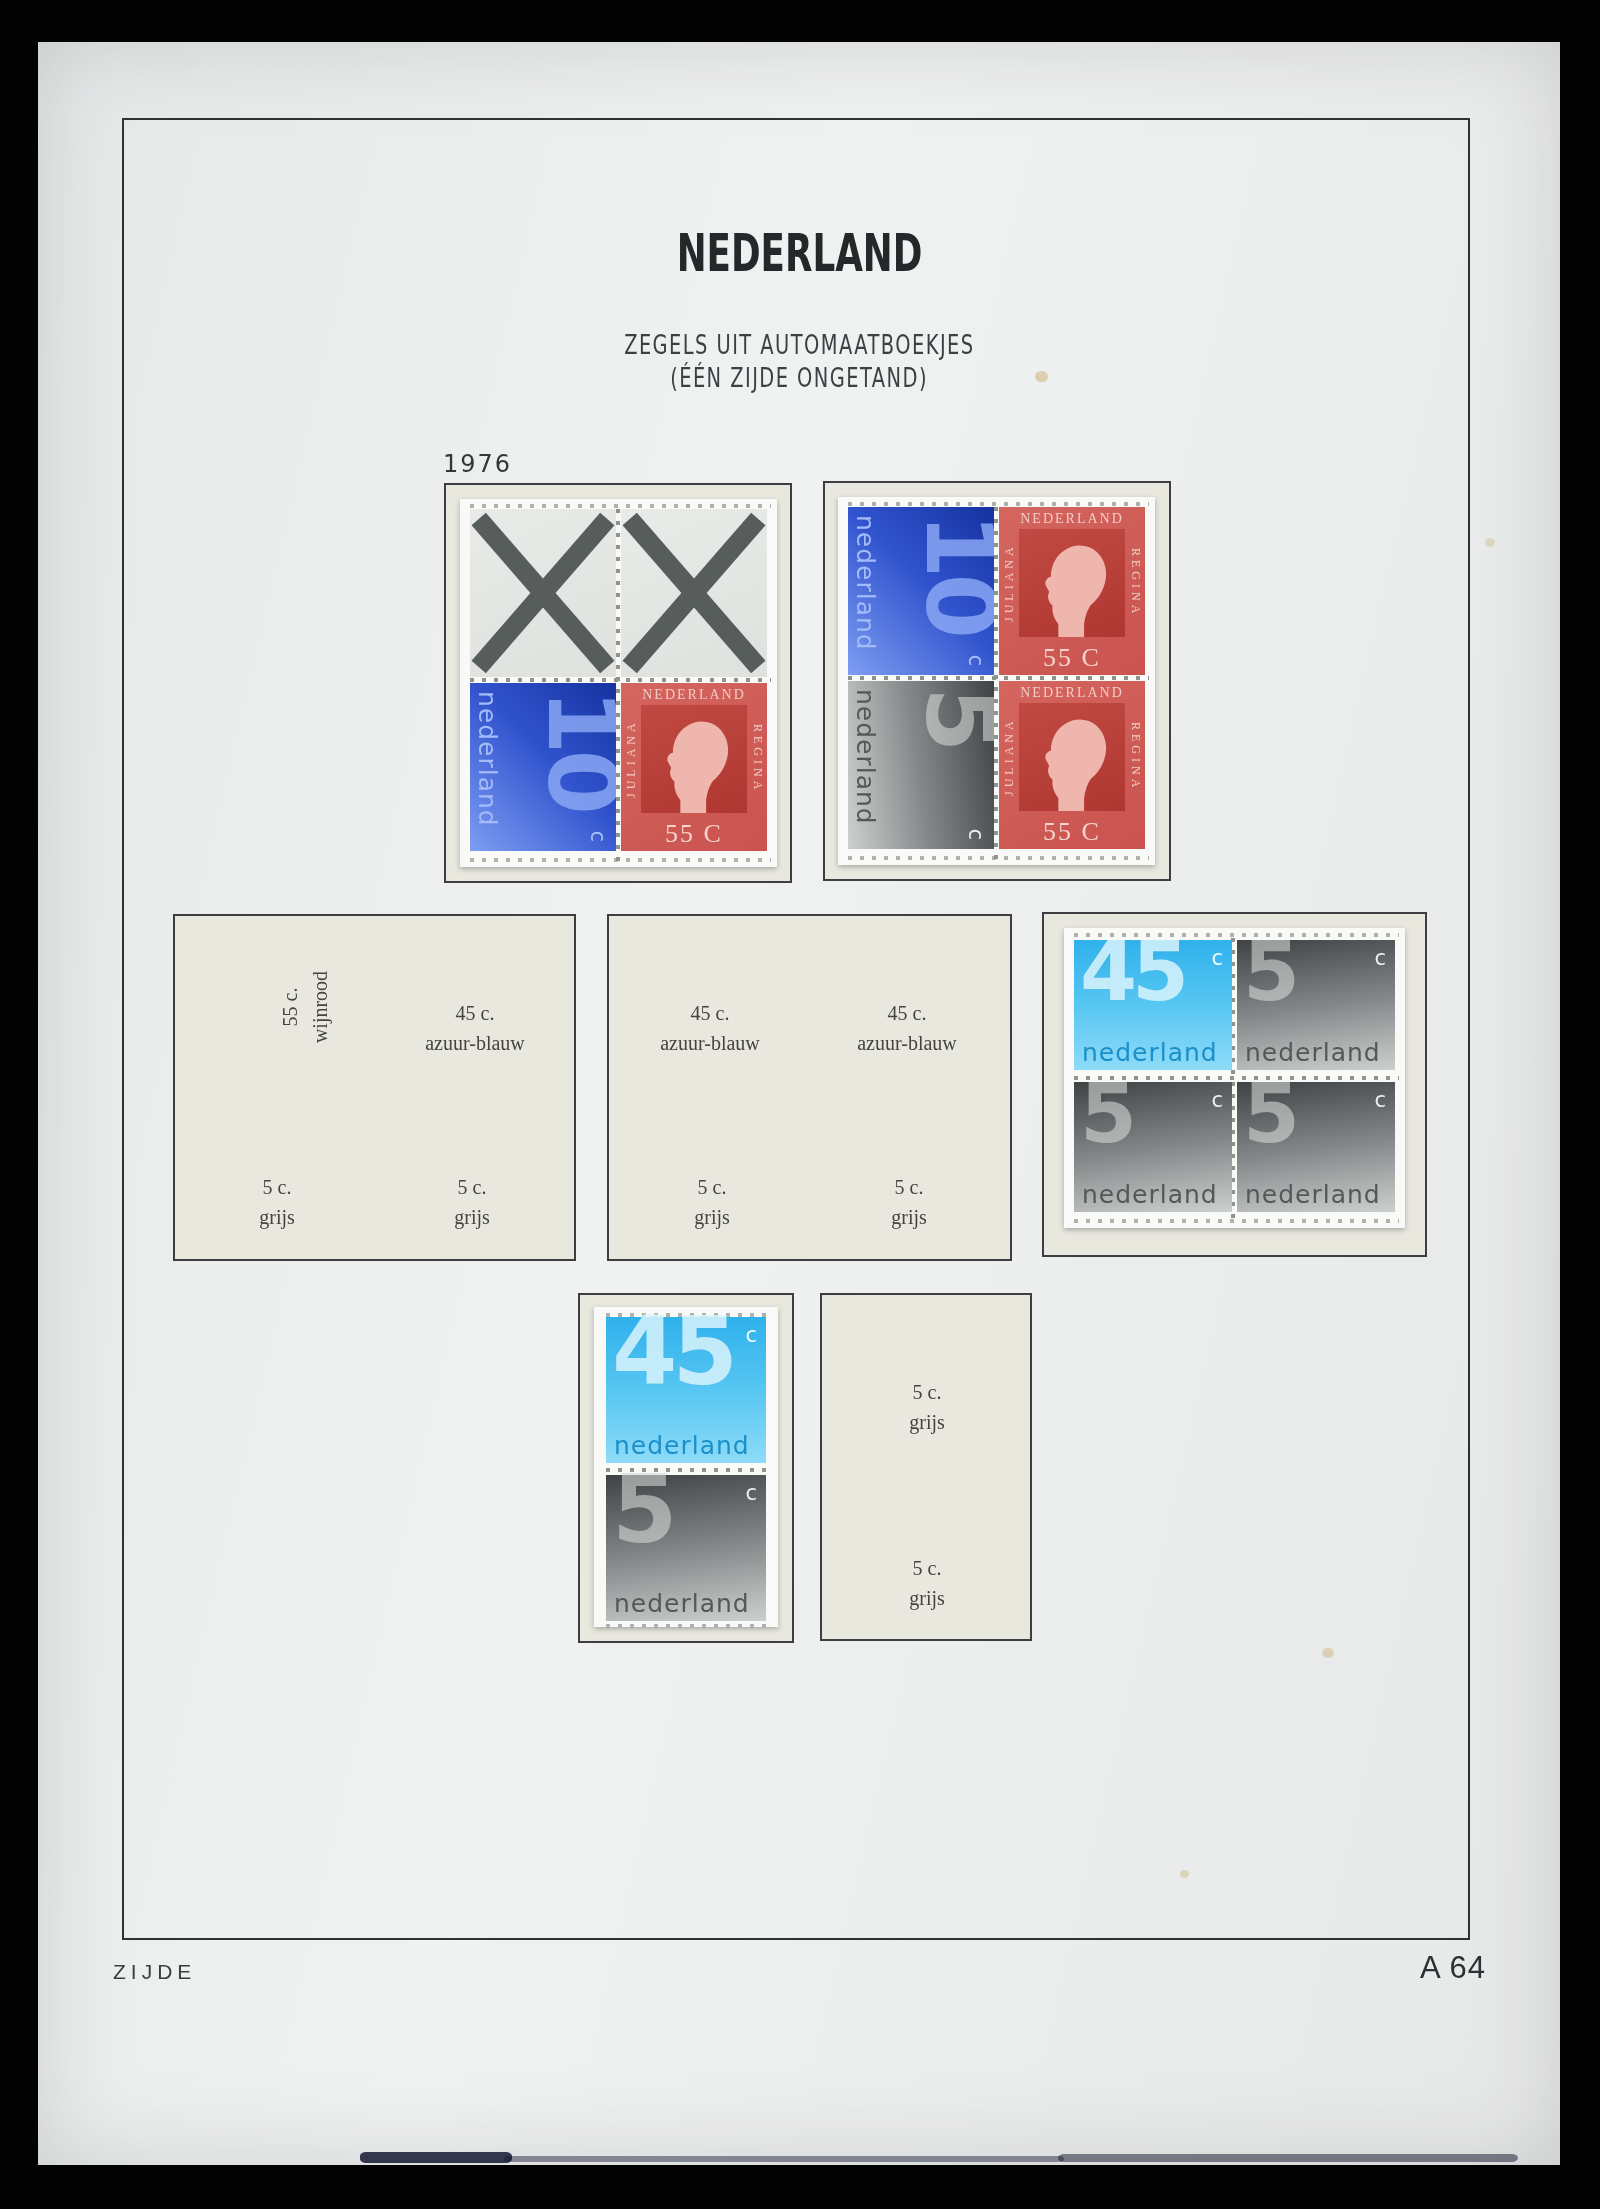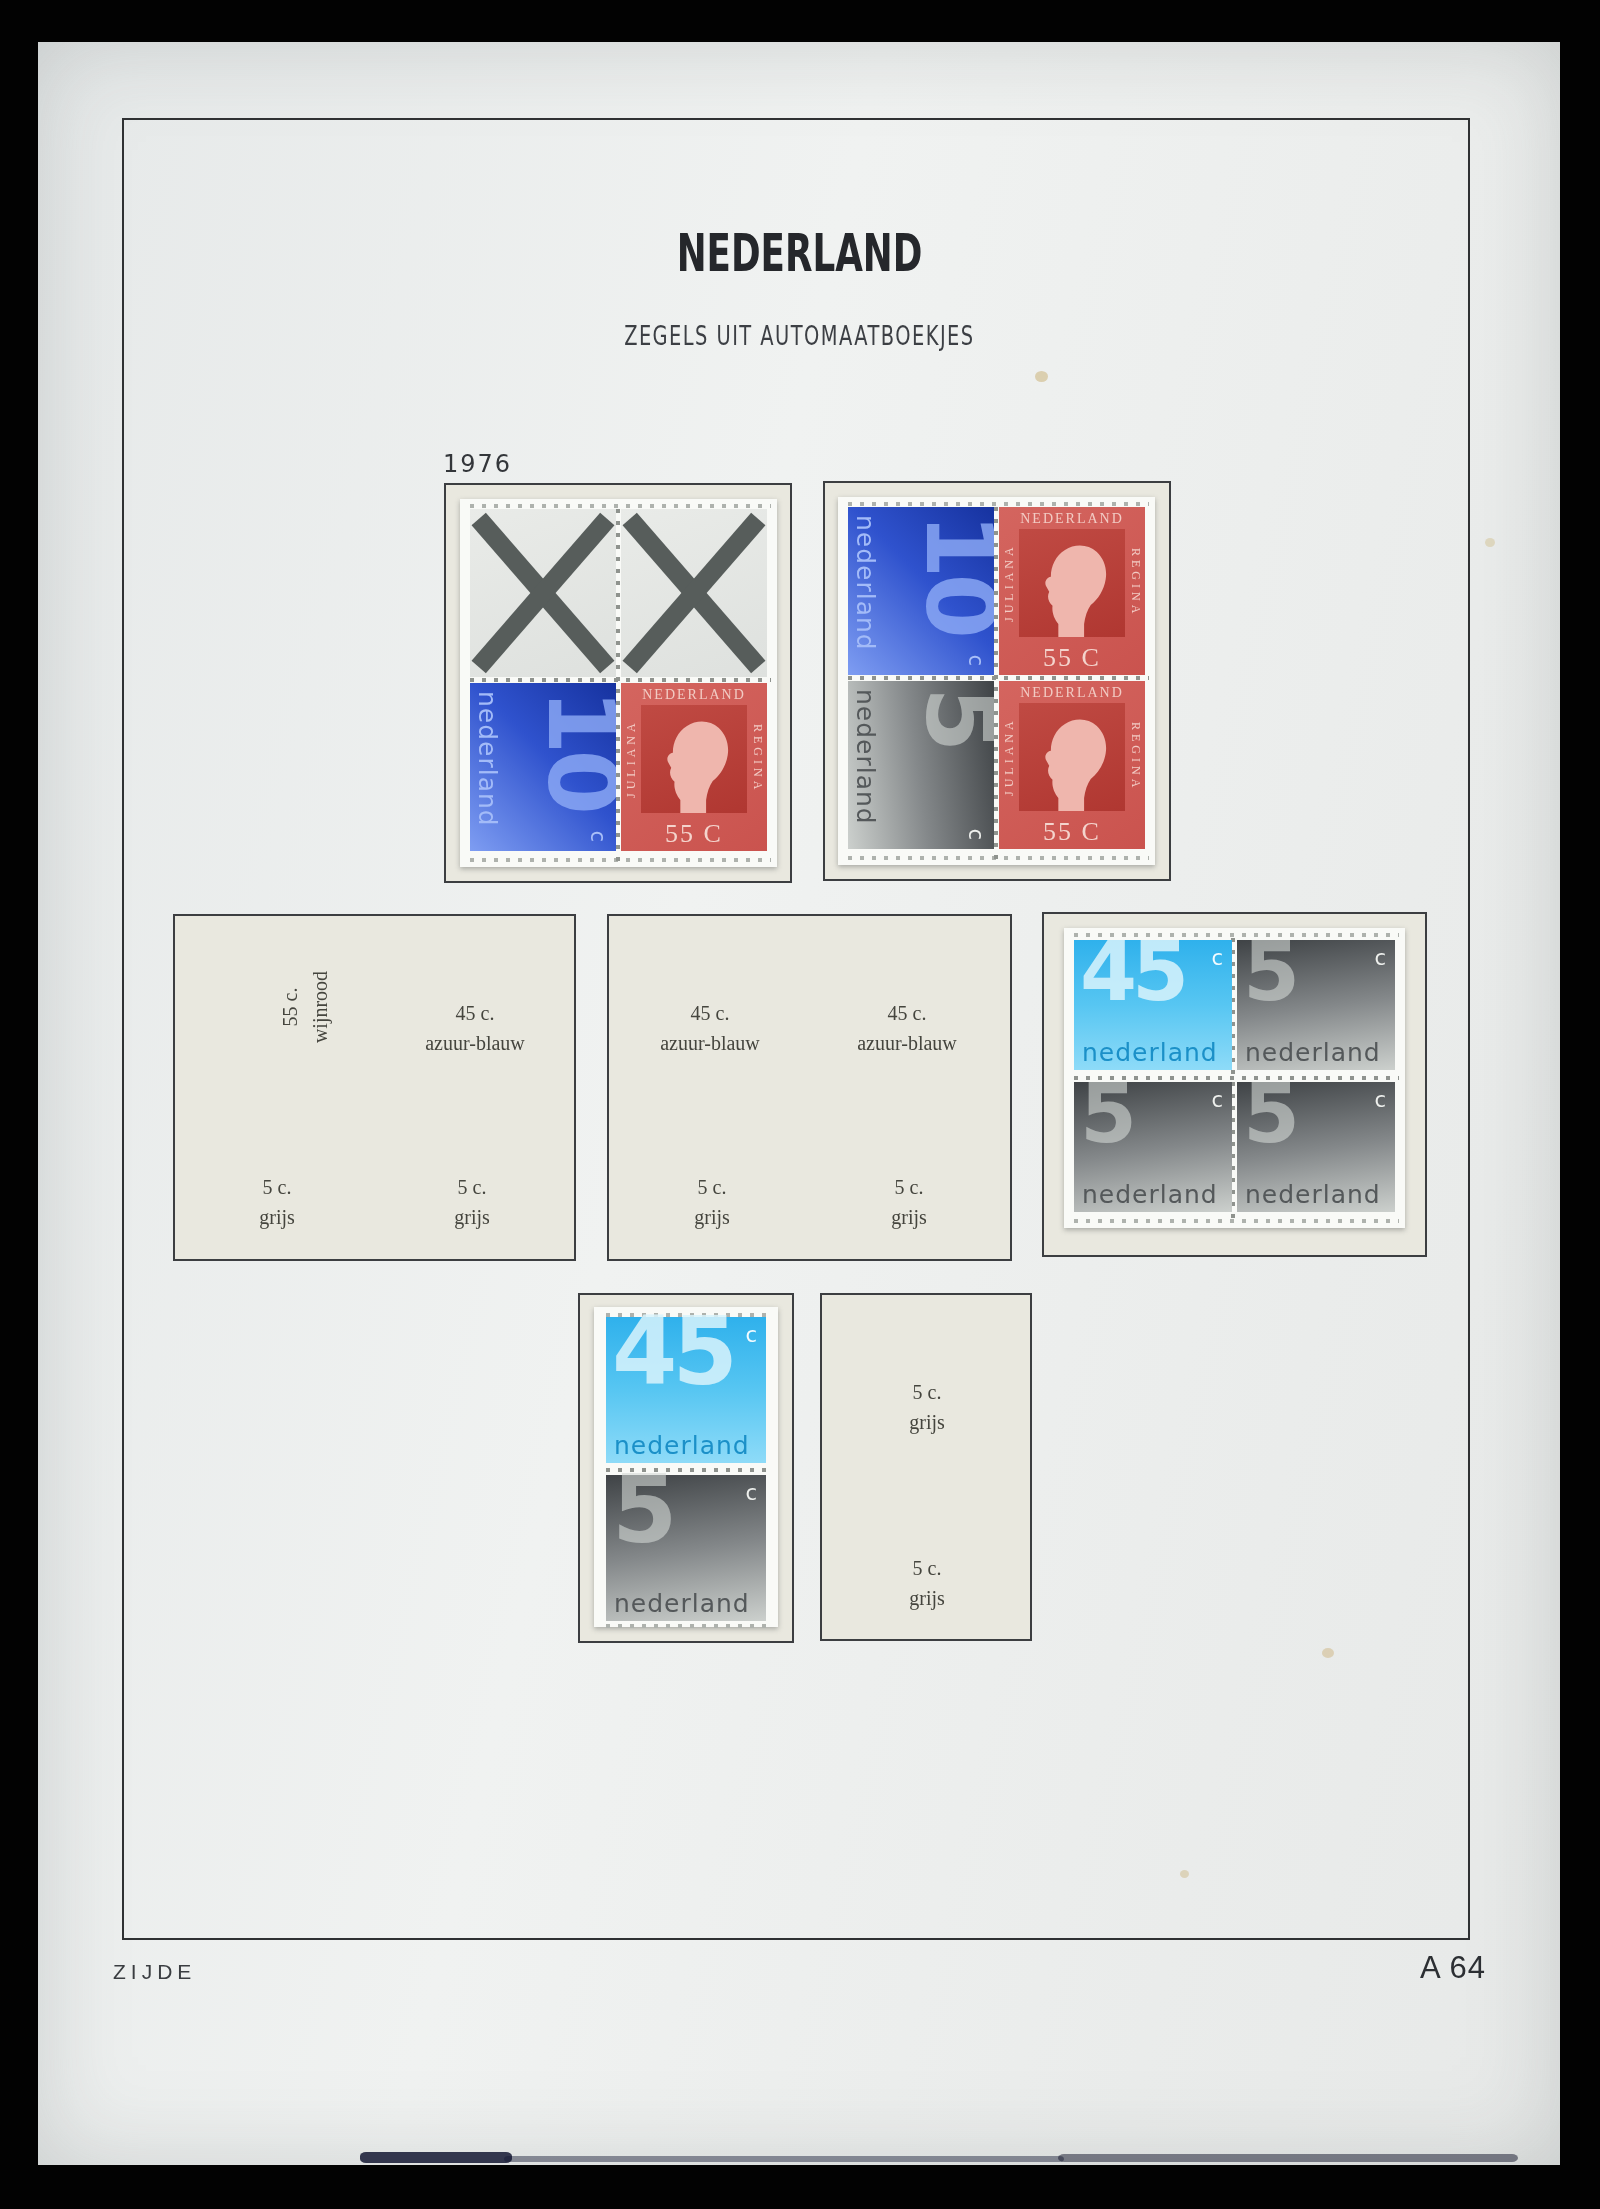--- a/index.html
+++ b/index.html
@@ -9,21 +9,21 @@
         background:linear-gradient(103deg,#e6e9e9 0%,#f0f2f1 42%,#eaecEB 78%,#e7e9e8 100%);
         box-shadow:inset 0 0 90px rgba(120,126,126,.28);}
   .frame{position:absolute;left:84px;top:76px;width:1344px;height:1818px;border:2px solid #2f3133;}
 
   .title{position:absolute;top:182px;left:0;width:100%;text-align:center;
          font-family:"DejaVu Sans",sans-serif;font-weight:700;font-size:51px;color:#25272b;}
   .title span{display:inline-block;transform:scaleX(.70);transform-origin:center;}
   .subtitle{position:absolute;left:0;width:100%;text-align:center;color:#3c3f44;
             font-size:27px;letter-spacing:2px;font-family:"DejaVu Sans",sans-serif;}
   .subtitle span{display:inline-block;transform:scaleX(.72);transform-origin:center;}
-  .sub1{top:278px;} .sub2{top:320px;}
+  .sub1{top:287px;} .sub2{top:320px;}
   .year{position:absolute;left:405px;top:408px;font-size:24px;color:#33363a;letter-spacing:2px;
         font-family:"DejaVu Sans",sans-serif;}
   .davo{position:absolute;left:75px;top:1918px;font-size:21px;letter-spacing:5px;color:#3a3d41;}
   .pagenum{position:absolute;left:1382px;top:1908px;font-size:31px;color:#2c2f33;font-weight:500;letter-spacing:1px;}
 
   .plate{position:absolute;border:2px solid #3c3e41;background:#e9e8df;}
   .mount{position:absolute;background:#f9faf7;box-shadow:0 2px 5px rgba(70,75,75,.4);}
 
   .perfh{position:absolute;height:8px;background-image:radial-gradient(circle 2.4px at 50% 50%,#8f938e 98%,rgba(0,0,0,0));
          background-size:12px 8px;background-repeat:repeat-x;}
@@ -77,20 +77,21 @@
 </style>
 </head>
 <body>
 
 <div class="stage">
   <div class="page">
     <div class="frame"></div>
 
     <div class="title"><span>NEDERLAND</span></div>
     <div class="subtitle sub1"><span>ZEGELS UIT AUTOMAATBOEKJES</span></div>
+    <div class="subtitle sub2"><span>(ÉÉN ZIJDE ONGETAND)</span></div>
     <div class="year">1976</div>
 
     <div class="plate" style="left:406px;top:441px;width:344px;height:396px">
       <div class="mount" style="left:14px;top:14px;width:317px;height:368px">
         <i class="perfh lite" style="left:6px;top:3px;width:305px"></i>
         <i class="perfh" style="left:6px;top:177px;width:305px"></i>
         <i class="perfh lite" style="left:6px;top:357px;width:305px"></i>
         <i class="perfv" style="left:154px;top:6px;height:356px"></i>
         <div class="stamp xstamp" style="left:10px;top:10px;width:146px;height:168px">
             <i class="xb a"></i>

